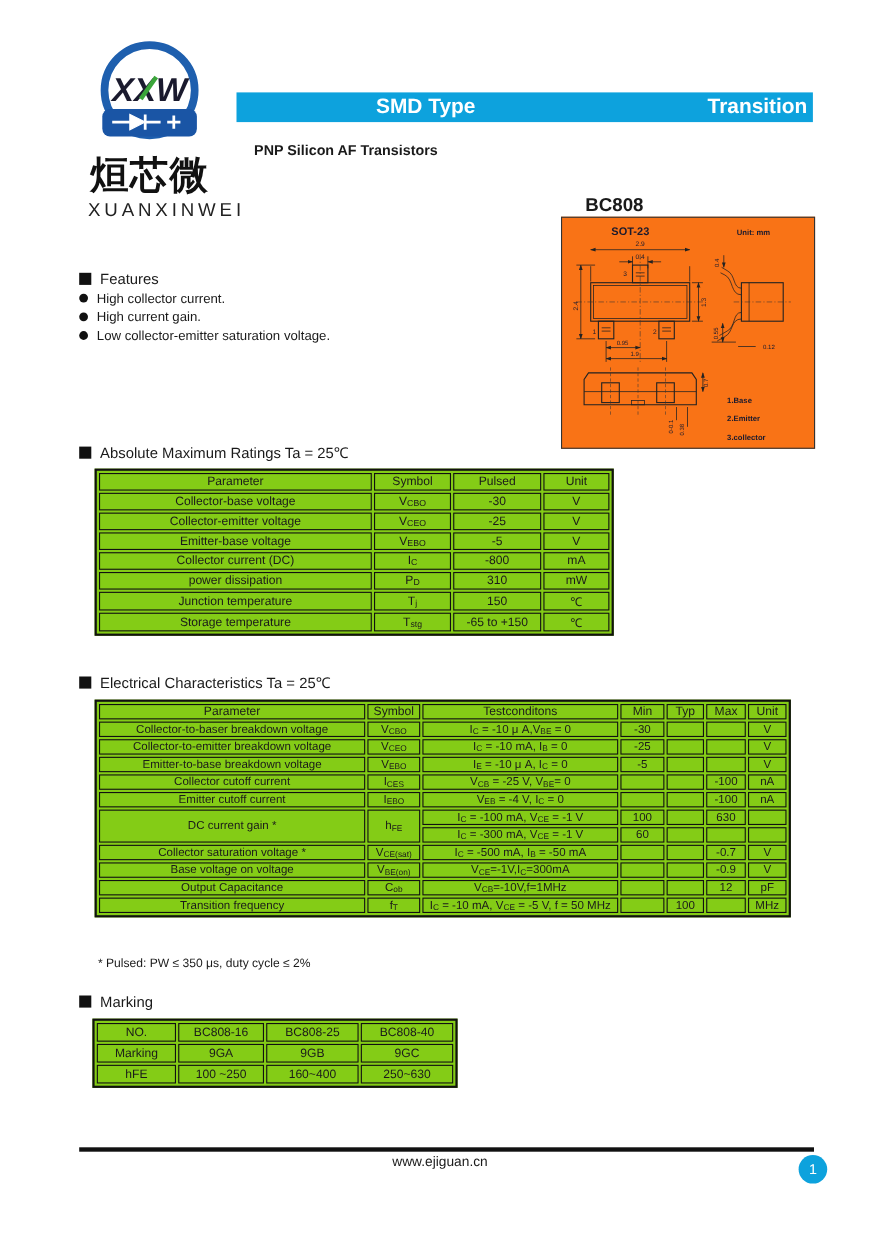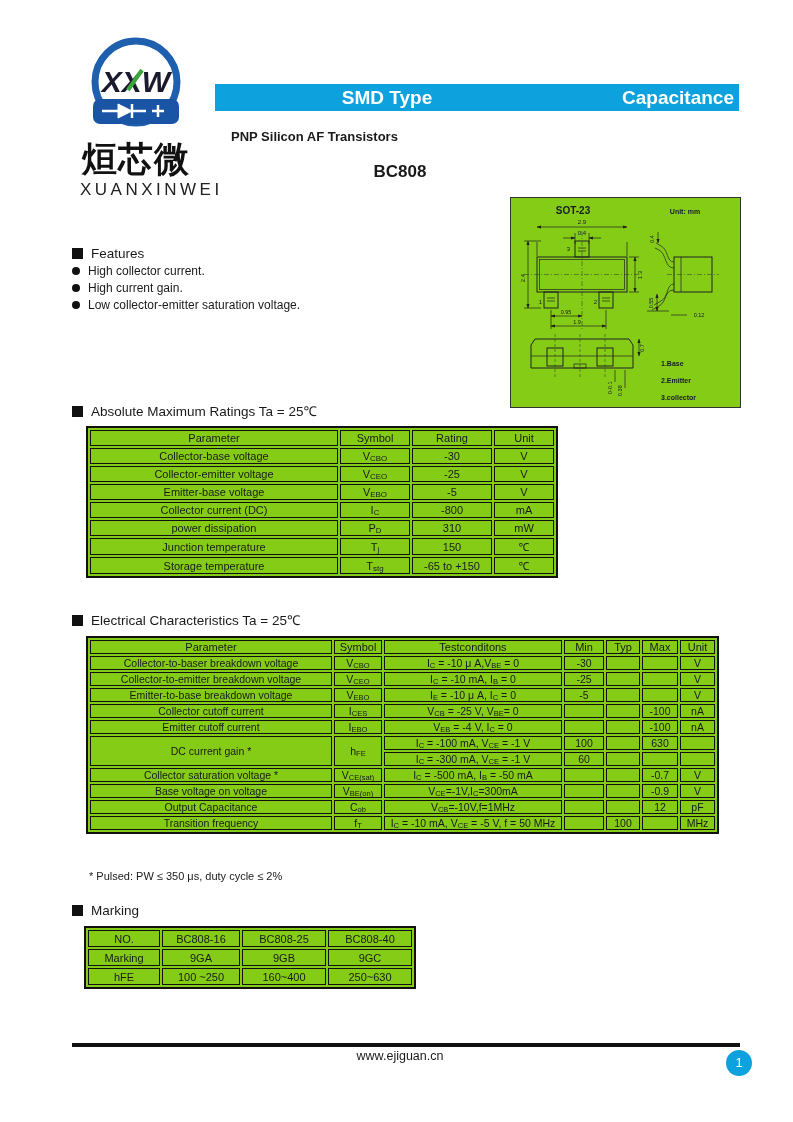--- a/index.html
+++ b/index.html
@@ -11,30 +11,30 @@
   .logo-wrap{left:80px;top:33px;width:112px;text-align:center}
   .logo-cn{font-size:35px;font-weight:bold;letter-spacing:1px;line-height:1.05;color:#111;white-space:nowrap}
   .logo-en{font-size:17px;letter-spacing:3.5px;color:#222;margin-top:2px;white-space:nowrap}
 
   
   .bluebar{left:215px;top:84px;width:524px;height:27px}
   .bluebar .seg-left{position:absolute;left:0;top:0;width:344px;height:27px;line-height:27px;text-align:center;color:#fff;font-size:19px;font-weight:bold}
   .bluebar .seg-right{position:absolute;right:5px;top:0;height:27px;line-height:27px;color:#fff;font-size:19px;font-weight:bold}
 
   .title1{left:231px;top:129px;width:370px;text-align:left;font-size:13px;font-weight:bold}
-  .title2{left:215px;top:162px;width:370px;text-align:center;font-size:17px;font-weight:bold}
+  .title2{left:215px;top:177px;width:370px;text-align:right;font-size:17px;font-weight:bold}
 
   .sec-head{display:flex;align-items:center;gap:8px;font-size:13.5px}
   .sq{width:11px;height:11px;background:#111;flex:0 0 auto}
 
   .features{left:72px;top:246px;width:420px}
   .feat-item{display:flex;align-items:center;gap:8px;font-size:12px;margin-top:3px}
   .dot{width:8px;height:8px;border-radius:50%;background:#111;flex:0 0 auto}
 
-  .pkgbox{left:510px;top:197px;width:231px;height:211px;border:1px solid #333;background:#84cc16}
+  .pkgbox{left:510px;top:197px;width:231px;height:211px;border:1px solid #333;background:#f97316}
   svg text{font-family:"Liberation Sans",sans-serif;fill:#1a1a2e}
   .ln{stroke:#222;stroke-width:0.7;fill:none}
   .ln2{stroke:#222;stroke-width:1;fill:none}
   .cl{stroke:#333;stroke-width:0.5;fill:none;stroke-dasharray:5 2 1 2}
   .dsh{stroke:#333;stroke-width:0.5;fill:none;stroke-dasharray:3 2}
 
   table{border-collapse:separate;border-spacing:2px;border:2px solid #111;table-layout:fixed;background:#84cc16}
   td,th{border:1.5px solid #111;font-size:10.5px;font-weight:normal;text-align:center;vertical-align:middle;height:16px;padding:0 3px;overflow:hidden;white-space:nowrap}
   th{font-size:11px}
   .l{text-align:center}
@@ -72,21 +72,21 @@
       <line x1="72" y1="78" x2="84" y2="78"></line>
       <line x1="78" y1="72" x2="78" y2="84"></line>
     </g>
   </svg>
   <div class="logo-cn">烜芯微</div>
   <div class="logo-en">XUANXINWEI</div>
 </div>
 
 <div class="abs bluebar" style="background:#0da2dd">
   <span class="seg-left">SMD Type</span>
-  <span class="seg-right">Capacitance</span>
+  <span class="seg-right">Transition</span>
 </div>
 
 <div class="abs title1">PNP Silicon AF Transistors</div>
 <div class="abs title2">BC808</div>
 
 <div class="abs features">
   <div class="sec-head">
     <span class="sq"></span>
     <span>Features</span>
   </div>
@@ -207,21 +207,21 @@
   <colgroup>
       <col style="width:248px">
       <col style="width:70px">
       <col style="width:80px">
       <col style="width:60px">
     </colgroup>
   <tbody>
       <tr>
     <th>Parameter</th>
     <th>Symbol</th>
-    <th>Rating</th>
+    <th>Pulsed</th>
     <th>Unit</th>
   </tr>
   <tr>
         <td class="l">Collector-base voltage</td>
         <td>V<sub>CBO</sub></td>
         <td>-30</td>
         <td>V</td>
       </tr>
   <tr>
         <td class="l">Collector-emitter voltage</td>

